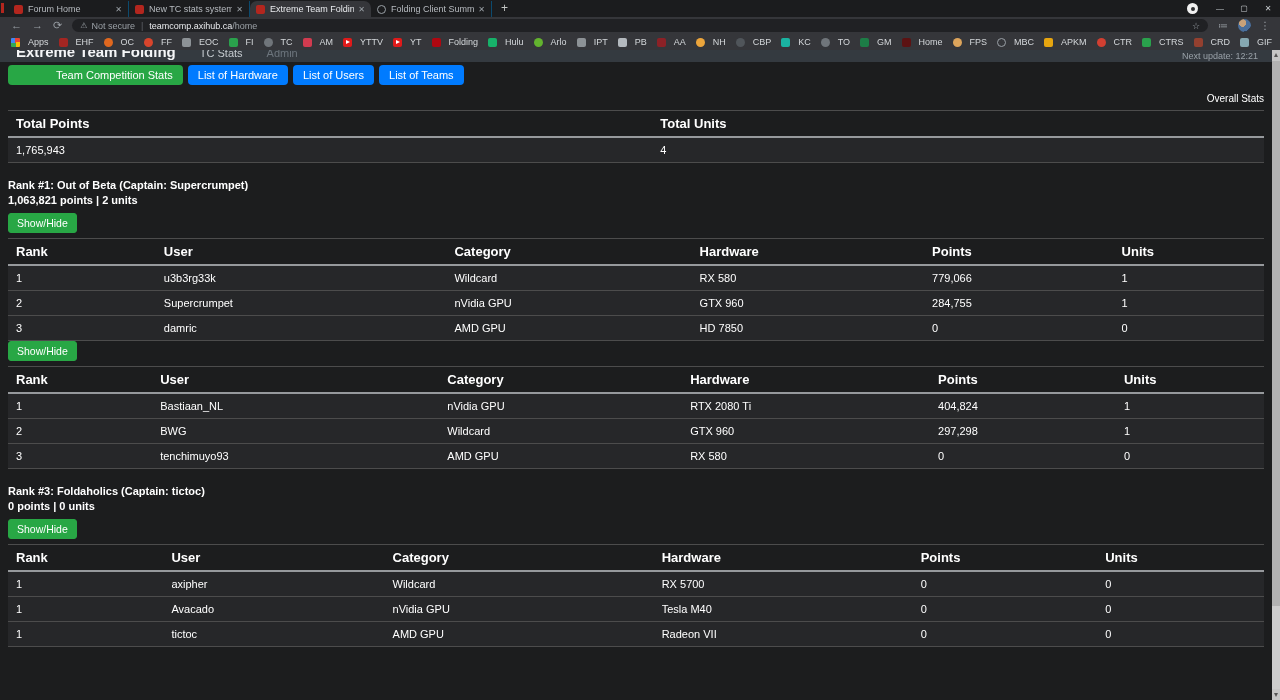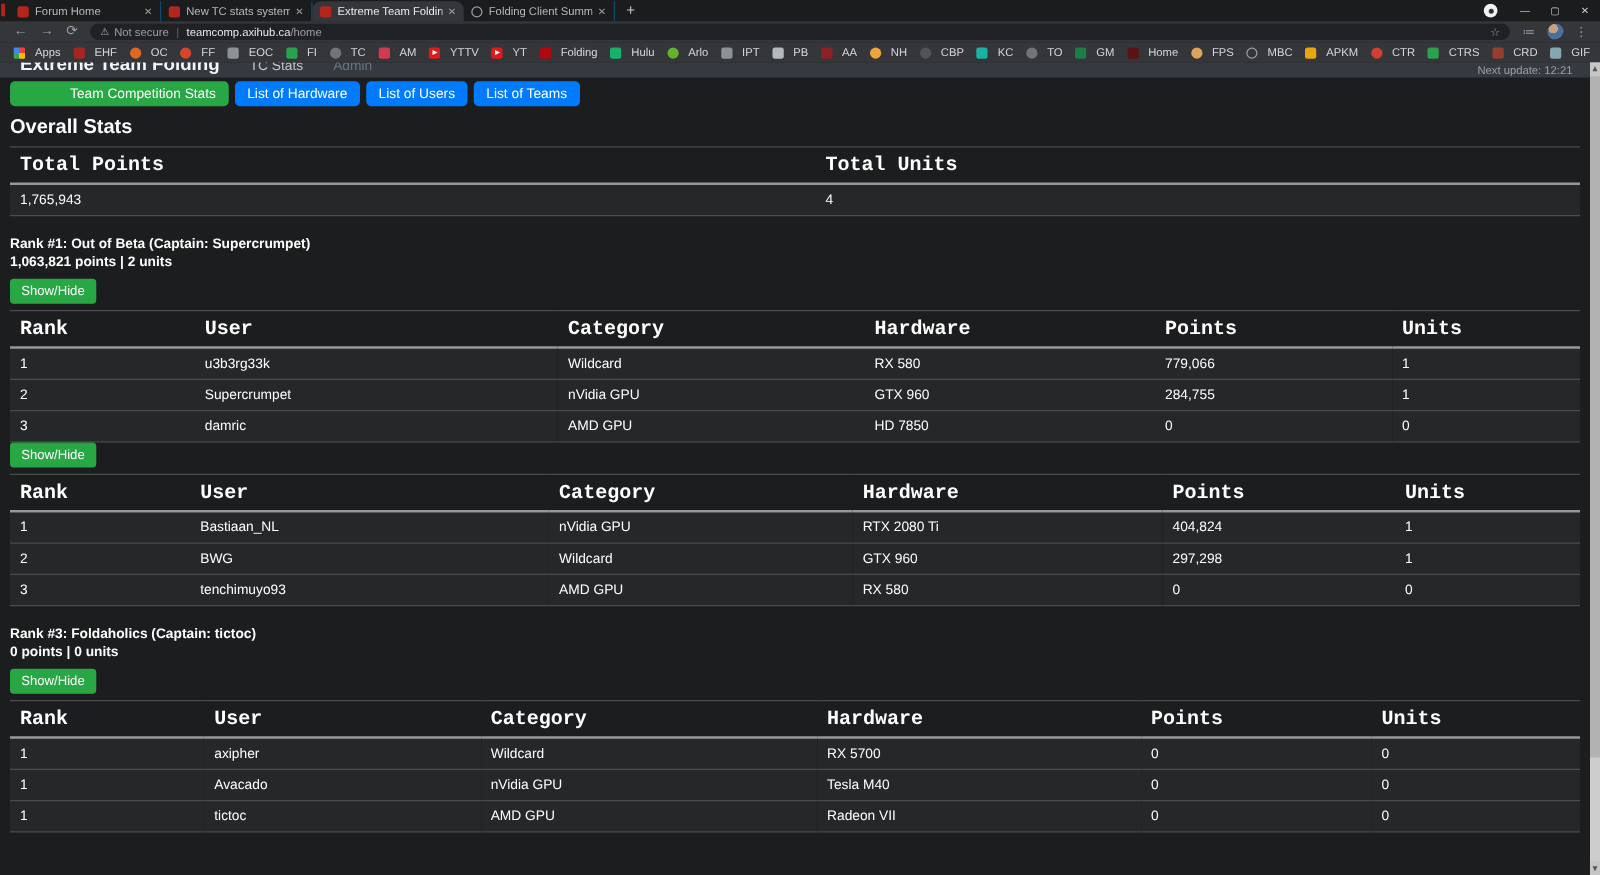--- a/index.html
+++ b/index.html
@@ -64,25 +64,25 @@
   #next-update{position:absolute;right:14px;top:1px;font-size:9px;color:#99a1a8;}
 
   
   #content{position:absolute;top:62px;left:0;right:8px;bottom:0;padding:0 8px;color:#fff;}
   #btn-row{display:flex;gap:5px;margin-top:3px;}
   .pill-btn{height:20px;padding:0 10px;border-radius:4px;font-size:11px;color:#fff;
        display:flex;align-items:center;border:none;cursor:pointer;font-family:inherit;}
   .pill-btn.green{background:#28a745;padding-left:48px;}
   .pill-btn.blue{background:#007bff;}
 
-  #overall-title{font-size:16px;font-weight:bold;margin:8px 0 6px;}
+  #overall-title{font-size:10px;font-weight:normal;margin:8px 0 6px;text-align:right;}
 
   table.dt{width:100%;border-collapse:collapse;table-layout:fixed;}
-  table.dt thead th{text-align:left;font-size:16px;font-weight:bold;color:#fff;
-       padding:5px 8px;border-top:1px solid #4c4c4c;border-bottom:2px solid #96999c;cursor:pointer;font-family:Liberation Mono, monospace;}
+  table.dt thead th{text-align:left;font-size:13px;font-weight:bold;color:#fff;
+       padding:5px 8px;border-top:1px solid #4c4c4c;border-bottom:2px solid #96999c;cursor:pointer;}
   table.dt tbody td{font-size:11px;color:#fff;padding:6px 8px;background:#262729;
        border-bottom:1px solid #4c4c4c;white-space:nowrap;overflow:hidden;}
 
   h2.rank-heading{font-size:11px;font-weight:bold;margin:16px 0 3px;color:#fff;}
   .team-summary{font-size:11px;font-weight:bold;margin:0 0 7px;}
   .showhide-btn{background:#28a745;border:1px solid #28a745;border-radius:3px;color:#fff;
        font-size:10.5px;padding:3px 8px;display:inline-block;margin:0 0 5px;cursor:pointer;font-family:inherit;}
 
   
   #scrollbar{position:absolute;right:0;top:50px;bottom:0;width:8px;background:#cdcdcd;}

